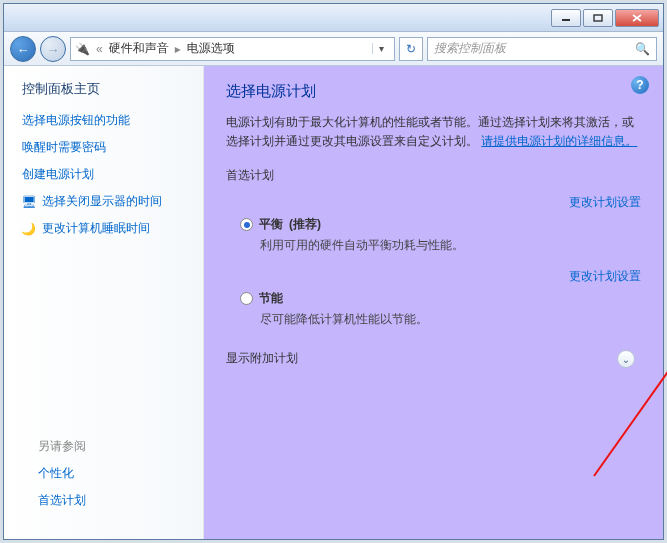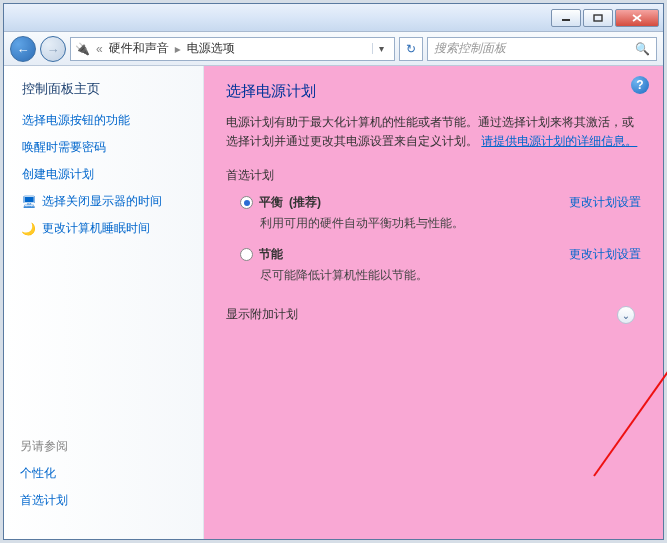--- a/index.html
+++ b/index.html
@@ -51,45 +51,45 @@
 .addr .sep { color: #888; }
 .addr .drop { margin-left: auto; color:#555; font-size:10px; padding:0 6px; border-left:1px solid #ccd6e3; }
 .refresh-btn { width: 24px; height: 24px; border:1px solid #9aafc9; background:#fff; display:flex;align-items:center;justify-content:center; font-size:12px; color:#2e6db5; }
 .searchbox {
   width: 230px; height: 24px; background: #fff; border: 1px solid #9aafc9;
   display: flex; align-items: center; padding: 0 6px; font-size: 12px; color: #999;
   font-style: italic;
 }
 .searchbox .mag { margin-left:auto; color:#4b78b5; font-style:normal; }
 
-.body { flex:1; display:flex; background:#f9a8d4; }
+.body { flex:1; display:flex; background:#c4b5fd; }
 
 .sidebar {
   width: 200px; padding: 14px 12px 14px 18px;
   background: linear-gradient(to right,#fff,#f5f8fb);
   border-right: 1px solid #e0e6ee; font-size:12px;
 }
 .side-title { color:#1a3e6e; font-size:13px; margin-bottom:14px; }
 .side-link { color:#0066cc; margin:10px 0; cursor:pointer; display:flex; align-items:center; gap:6px; }
 .side-link .ico { width:14px; height:14px; display:inline-flex; align-items:center; justify-content:center; }
-.see-also { position:absolute; bottom:20px; left:16px; }
+.see-also { position:absolute; bottom:20px; left:34px; }
 .see-also-title { color:#888; font-size:12px; margin-bottom:8px; }
 .sidebar { position:relative; }
 
 .main { flex:1; padding: 16px 22px; font-size:12px; color:#333; position:relative; }
 .help-icon { position:absolute; top:10px; right:14px; width:18px;height:18px;border-radius:50%;
   background:radial-gradient(circle at 30% 30%,#6fb5f0,#1e6ac0); color:#fff; font-size:12px;
   display:flex;align-items:center;justify-content:center; font-weight:bold;}
 h1 { color:#003399; font-size:15px; font-weight:normal; margin-bottom:12px; }
 .desc { line-height:1.6; margin-bottom:16px; }
 .desc a { color:#0066cc; text-decoration:underline; }
 .section-title { margin:8px 0 10px; }
 .plan { margin:6px 0 14px 14px; display:flex; align-items:flex-start; }
 .plan-left { flex:1; }
-.plan-name { display:flex; align-items:center; gap:6px; margin-bottom:4px; }
+.plan-name { display:flex; align-items:center; gap:6px; margin-bottom:4px;margin-top:22px; }
 .plan-name b { font-weight:bold; }
 .plan-desc { color:#444; margin-left:20px; }
 .plan-link { color:#0066cc; white-space:nowrap; margin-left:0; }
 .radio { width:13px;height:13px;border:1px solid #888;border-radius:50%;display:inline-flex;align-items:center;justify-content:center;background:#fff; }
 .radio.checked::after { content:""; width:6px;height:6px;border-radius:50%;background:#2b6cd4; }
 .extra { margin-top:22px; display:flex; justify-content:space-between; padding-right:6px;}
 .expand { width:18px;height:18px;border:1px solid #b7c4d5;border-radius:50%;
   background:linear-gradient(#fff,#e4ecf5); display:flex;align-items:center;justify-content:center;
   font-size:10px;color:#4a6a95;}
 

